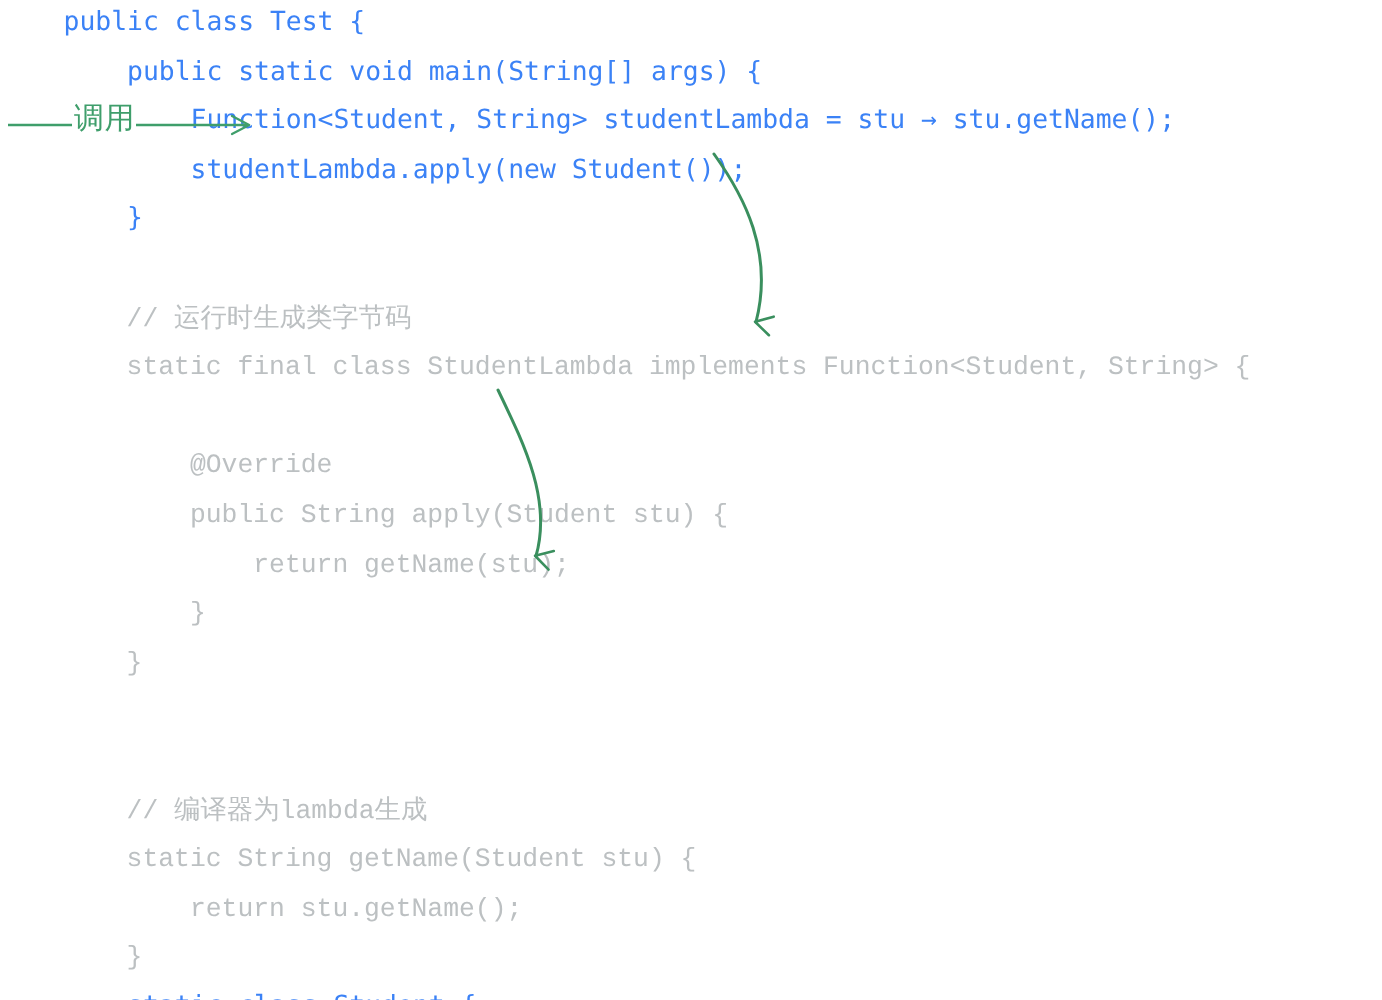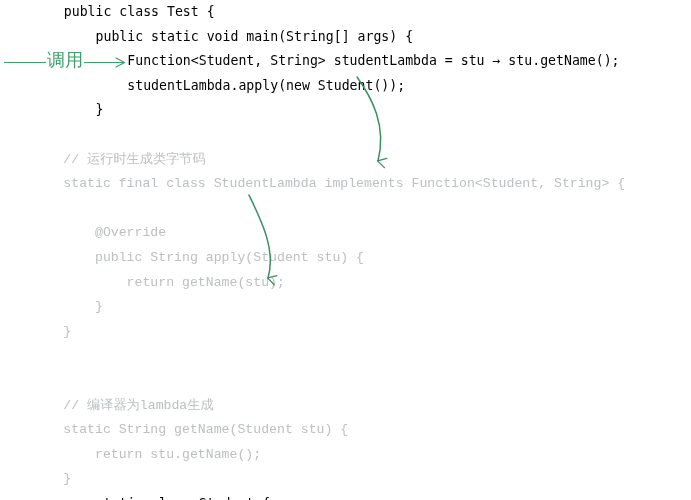--- a/index.html
+++ b/index.html
@@ -29,46 +29,45 @@
     line-height: 24.6px;
     white-space: pre;
     color: #1c1c1c;
   }
   .cl {
     display: block;
     height: 24.6px;
     white-space: pre;
   }
   .cl.active {
-    color: #000000;
+    color: #3b82f6;
     font-weight: 500;
-    margin-left: 32px;
   }
   .cl.dim {
     color: #bcc0c2;
     font-family: Liberation Mono, monospace;
   }
   .cl.blank {
     color: transparent;
   }
   
   #annotations {
     position: absolute;
     left: 0;
     top: 0;
     width: 691px;
     height: 500px;
     pointer-events: none;
   }
   #call-label {
     position: absolute;
-    left: 46px;
+    left: 36px;
     top: 52px;
     font-family: "DejaVu Sans", "Liberation Sans", sans-serif;
-    font-size: 18px;
+    font-size: 15px;
     line-height: 15px;
     color: #3f9e6b;
     background: #ffffff;
     padding: 0 1px;
     white-space: nowrap;
     letter-spacing: 0.2px;
   }
 </style>
 </head>
 <body>

